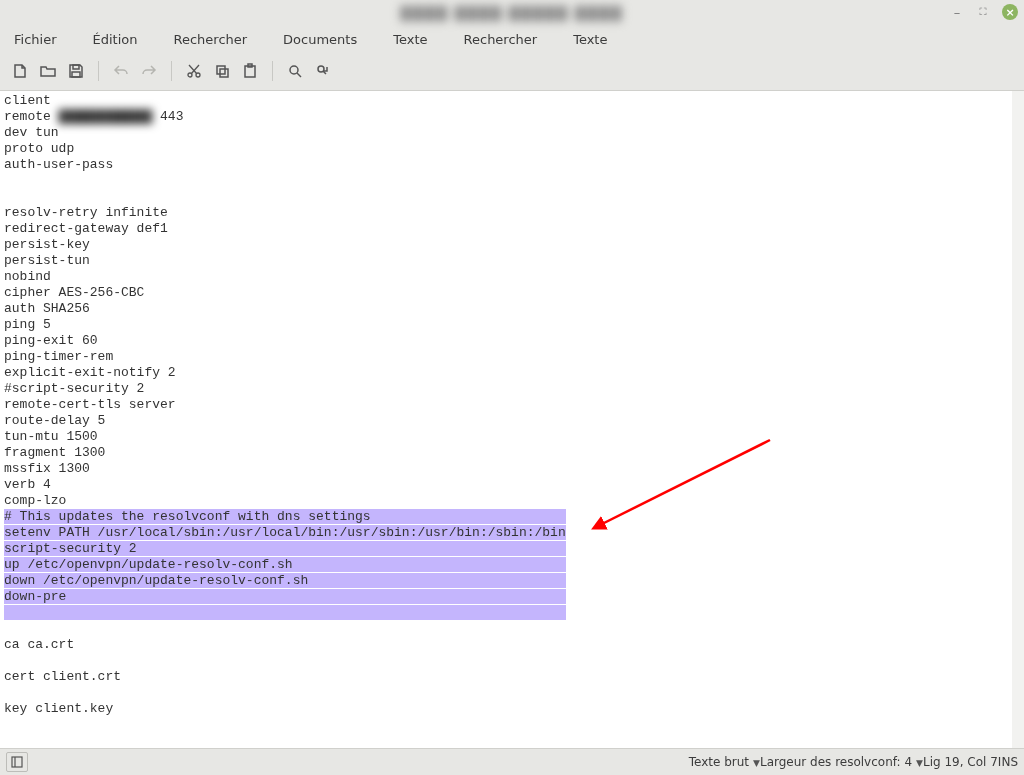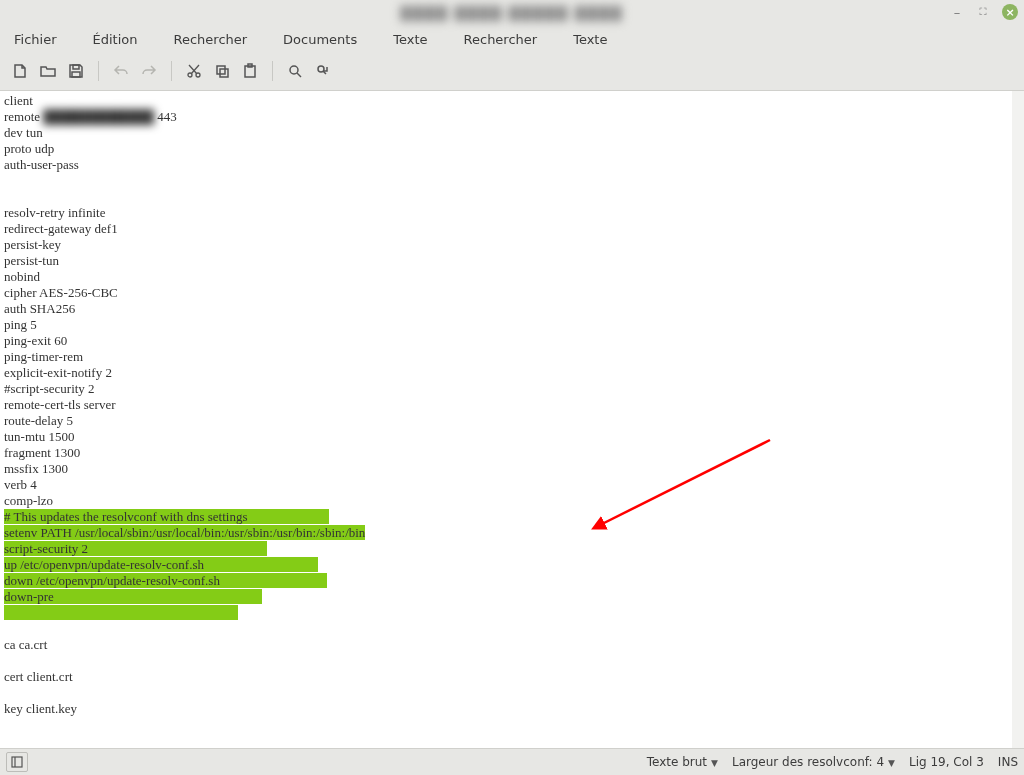--- a/index.html
+++ b/index.html
@@ -96,51 +96,50 @@
     margin: 0 8px;
   }
   .tool-btn svg { width: 16px; height: 16px; }
   .editor-wrap {
     flex: 1;
     background: #ffffff;
     position: relative;
     overflow: auto;
   }
   .editor {
-    font-family: Liberation Serif, serif;
+    font-family: Liberation Mono, monospace;
     font-size: 13px;
     line-height: 16px;
     color: #333;
     padding: 2px 0 2px 4px;
     white-space: pre;
     position: relative;
   }
   .line { display: block; min-height: 16px; }
   .blurred {
     filter: blur(4px);
     user-select: none;
   }
   .sel-block {
-    background: #84cc16;
+    background: #c4b5fd;
     margin-top: 48px;
   }
   .arrow-annotation {
     position: absolute;
     pointer-events: none;
   }
   .statusbar {
     height: 26px;
     background: #e7e7e4;
     border-top: 1px solid #d0d0cc;
     display: flex;
     align-items: center;
     padding: 0 6px;
     font-size: 12px;
     color: #3c3c3c;
-    gap: 14px;
   }
   .status-spacer { flex: 1; }
   .side-panel-btn {
     width: 20px;
     height: 18px;
     border: 1px solid #bdbdb9;
     border-radius: 2px;
     display: inline-flex;
     align-items: center;
     justify-content: center;
@@ -276,17 +275,17 @@
         </svg>
     </span>
     <span class="status-spacer"></span>
     <span>
       <span>Texte brut</span><span class="dropdown-arrow">▼</span>
     </span>
     <span>
       <span>Largeur des resolvconf:</span>
       <span>4</span><span class="dropdown-arrow">▼</span>
     </span>
-    <span>Lig 19, Col 3</span>
+    <span>Lig 19, Col 7</span>
     <span>INS</span>
   </div>
 
 </div>
 
 </body></html>

